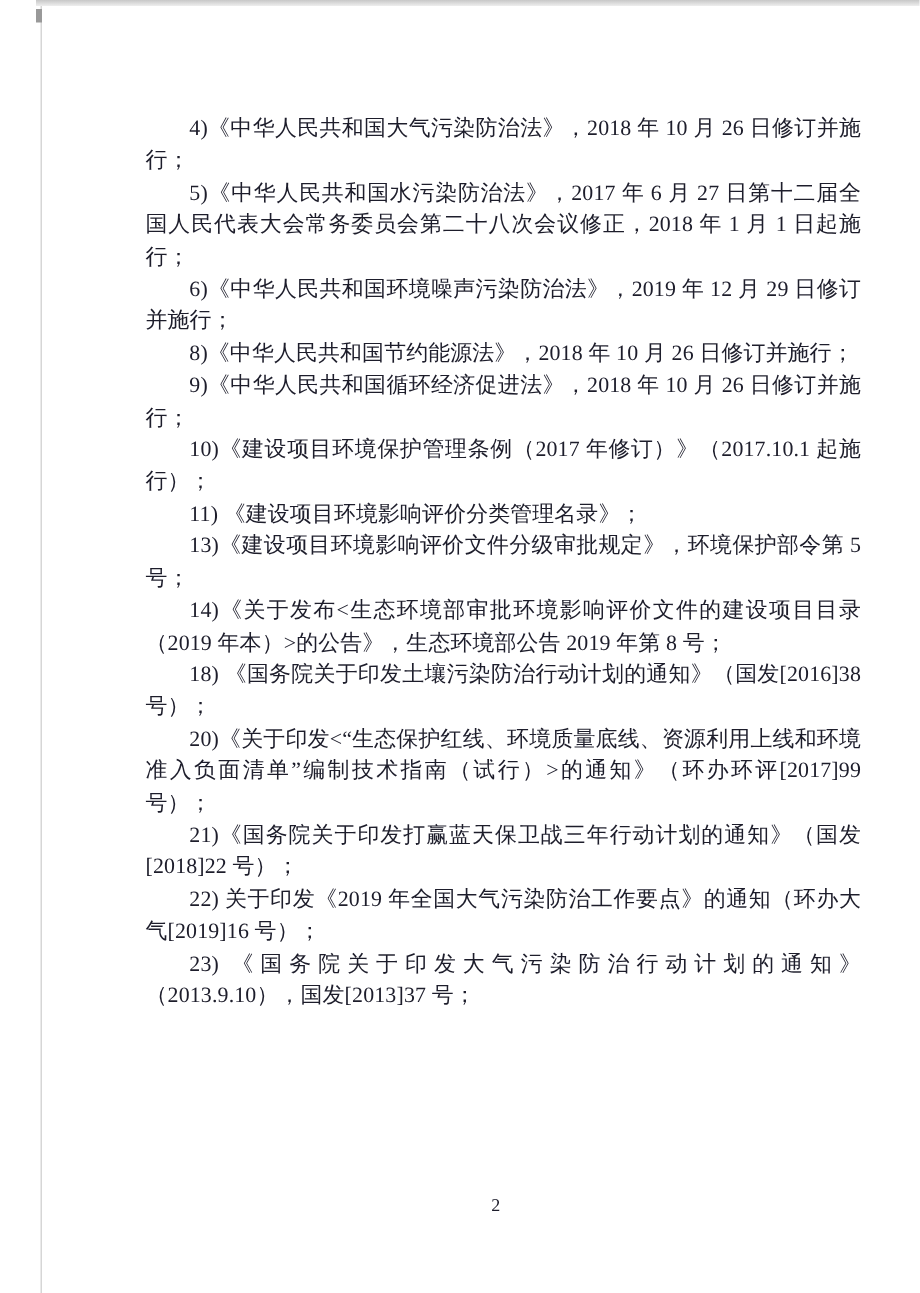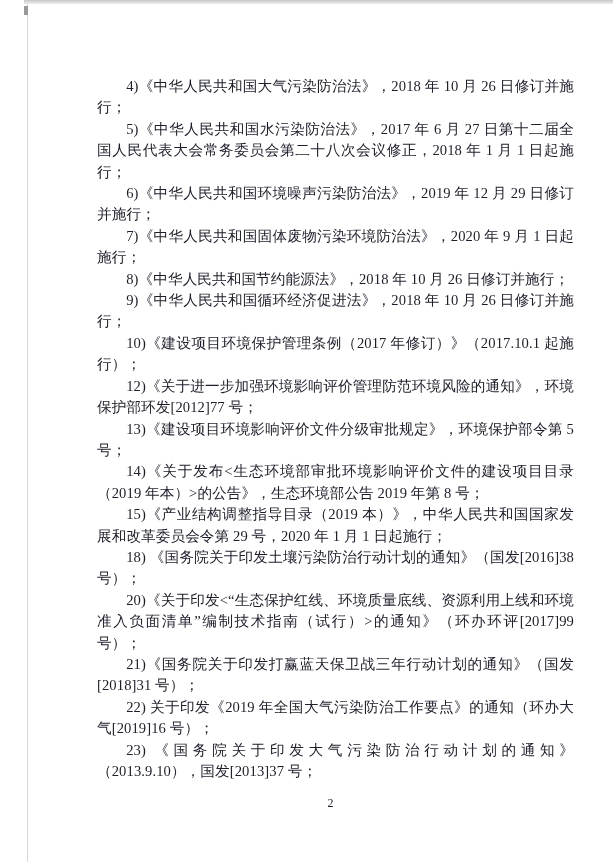--- a/index.html
+++ b/index.html
@@ -66,29 +66,27 @@
 
 <div class="page">
   <div class="top-edge"></div>
   <div class="left-edge"></div>
   <div class="corner-mark"></div>
 
   <div class="content" id="regulation-list">
       <p class="item">4)《中华人民共和国大气污染防治法》，2018 年 10 月 26 日修订并施行；</p>
       <p class="item">5)《中华人民共和国水污染防治法》，2017 年 6 月 27 日第十二届全国人民代表大会常务委员会第二十八次会议修正，2018 年 1 月 1 日起施行；</p>
       <p class="item">6)《中华人民共和国环境噪声污染防治法》，2019 年 12 月 29 日修订并施行；</p>
-      <p class="item">7)《中华人民共和国固体废物污染环境防治法》，2020 年 9 月 1 日起施行；</p>
       <p class="item">8)《中华人民共和国节约能源法》，2018 年 10 月 26 日修订并施行；</p>
       <p class="item">9)《中华人民共和国循环经济促进法》，2018 年 10 月 26 日修订并施行；</p>
       <p class="item">10)《建设项目环境保护管理条例（2017 年修订）》（2017.10.1 起施行）；</p>
-      <p class="item">12)《关于进一步加强环境影响评价管理防范环境风险的通知》，环境保护部环发[2012]77 号；</p>
+      <p class="item">11) 《建设项目环境影响评价分类管理名录》；</p>
       <p class="item">13)《建设项目环境影响评价文件分级审批规定》，环境保护部令第 5 号；</p>
       <p class="item">14)《关于发布&lt;生态环境部审批环境影响评价文件的建设项目目录（2019 年本）&gt;的公告》，生态环境部公告 2019 年第 8 号；</p>
-      <p class="item">15)《产业结构调整指导目录（2019 本）》，中华人民共和国国家发展和改革委员会令第 29 号，2020 年 1 月 1 日起施行；</p>
       <p class="item">18) 《国务院关于印发土壤污染防治行动计划的通知》（国发[2016]38 号）；</p>
       <p class="item">20)《关于印发&lt;“生态保护红线、环境质量底线、资源利用上线和环境准入负面清单”编制技术指南（试行）&gt;的通知》（环办环评[2017]99 号）；</p>
-      <p class="item">21)《国务院关于印发打赢蓝天保卫战三年行动计划的通知》（国发[2018]31 号）；</p>
+      <p class="item">21)《国务院关于印发打赢蓝天保卫战三年行动计划的通知》（国发[2018]22 号）；</p>
       <p class="item">22) 关于印发《2019 年全国大气污染防治工作要点》的通知（环办大气[2019]16 号）；</p>
       <p class="item">23) 《国务院关于印发大气污染防治行动计划的通知》（2013.9.10），国发[2013]37 号；</p>
     </div>
 
   <div class="page-number">2</div>
 </div>
 
 </body></html>

